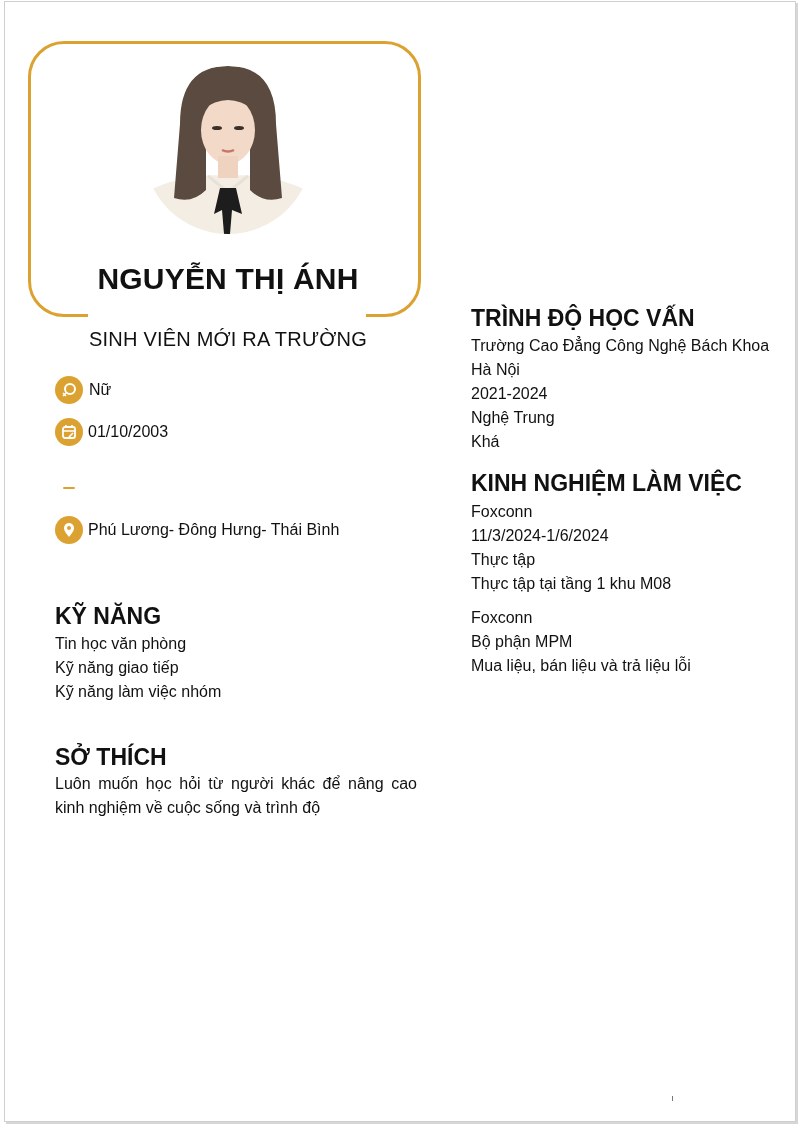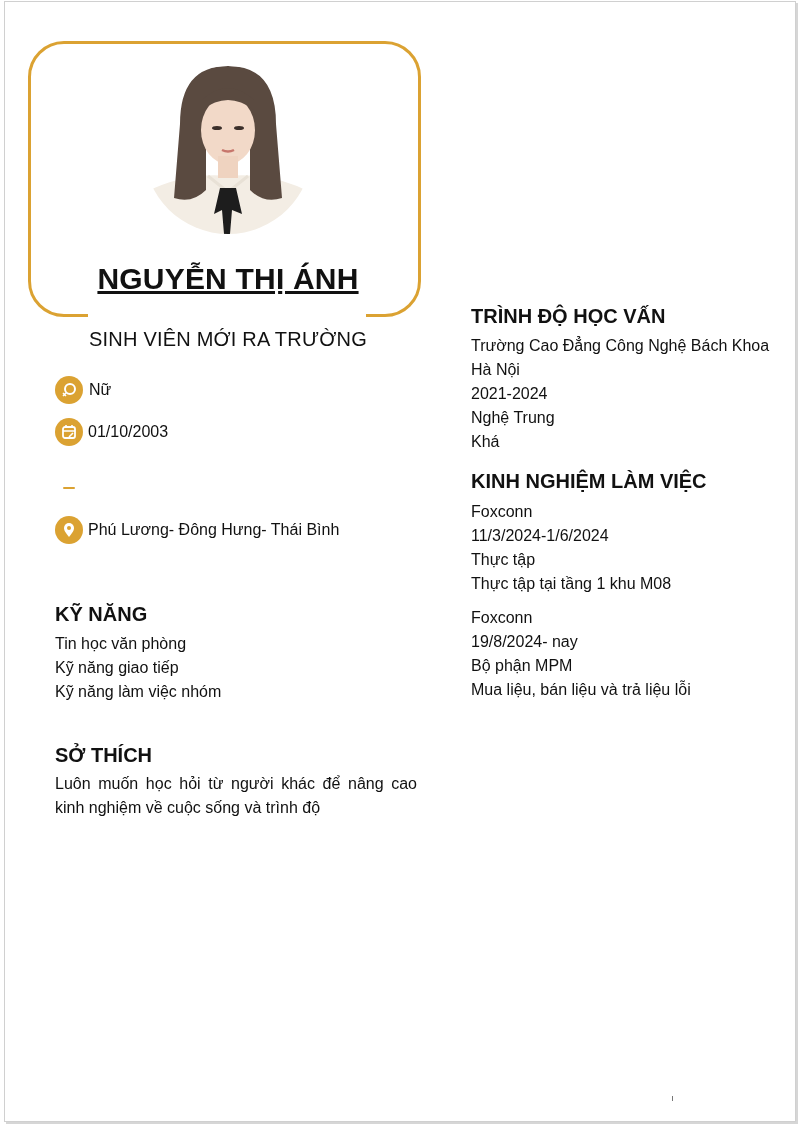--- a/index.html
+++ b/index.html
@@ -5,29 +5,29 @@
     html, body { margin: 0; padding: 0; background: #ffffff; }
     body { width: 800px; height: 1142px; position: relative; overflow: hidden;
            font-family: "Liberation Sans", "DejaVu Sans", sans-serif; color: #111; }
     .page { position: absolute; left: 4px; top: 1px; width: 790px; height: 1119px;
             border: 1px solid #d0d0d0; box-shadow: 2px 2px 0 #d6d6d6; background: #fff; }
     .frame { position: absolute; left: 28px; top: 41px; width: 393px; height: 276px;
              border: 3px solid #dba232; border-radius: 36px; box-sizing: border-box; }
     .frame-gap { position: absolute; left: 88px; top: 305px; width: 278px; height: 20px; background: #fff; }
     .photo { position: absolute; left: 146px; top: 64px; width: 164px; height: 170px; }
     .name { position: absolute; left: 30px; top: 262px; width: 396px; text-align: center;
-            font-weight: bold; font-size: 30px; letter-spacing: 0.2px; text-decoration: underline; }
+            font-weight: bold; font-size: 30px; letter-spacing: 0.2px; }
     .title { position: absolute; left: 30px; top: 304px; width: 396px; text-align: center;
              font-size: 20px; letter-spacing: 0.2px; margin-top: 24px; }
     .info-row { position: absolute; left: 55px; display: flex; align-items: center; gap: 5px; font-size: 16px; }
     .icon-circle { width: 28px; height: 28px; border-radius: 50%; background: #dba232;
                    display: flex; align-items: center; justify-content: center; }
     .icon-circle svg { width: 18px; height: 18px; }
     .remnant { position: absolute; left: 63px; width: 12px; height: 2px; background: #dba232; border-radius: 2px; }
-    .section-title { position: absolute; font-weight: bold; font-size: 20px; }
+    .section-title { position: absolute; font-weight: bold; font-size: 23px; }
     .lines { position: absolute; font-size: 16px; line-height: 24px; }
     .justify { text-align: justify; }
     .tick { position: absolute; left: 672px; top: 1096px; width: 1px; height: 5px; background: #777; }
   </style>
 </head>
 <body>
 
 <div class="page"></div>
 
 <div class="frame"></div>
@@ -111,18 +111,17 @@
 
 <div class="section-title" style="left:471px;top:470px;">KINH NGHIỆM LÀM VIỆC</div>
 <div class="lines" style="left:471px;top:500px;">
   <div>Foxconn</div>
   <div>11/3/2024-1/6/2024</div>
   <div>Thực tập</div>
   <div>Thực tập tại tầng 1 khu M08</div>
 </div>
 <div class="lines" style="left:471px;top:606px;">
   <div>Foxconn</div>
-  <div>19/8/2024- nay</div>
   <div>Bộ phận MPM</div>
   <div>Mua liệu, bán liệu và trả liệu lỗi</div>
 </div>
 
 <div class="tick"></div>
 
 </body></html>

